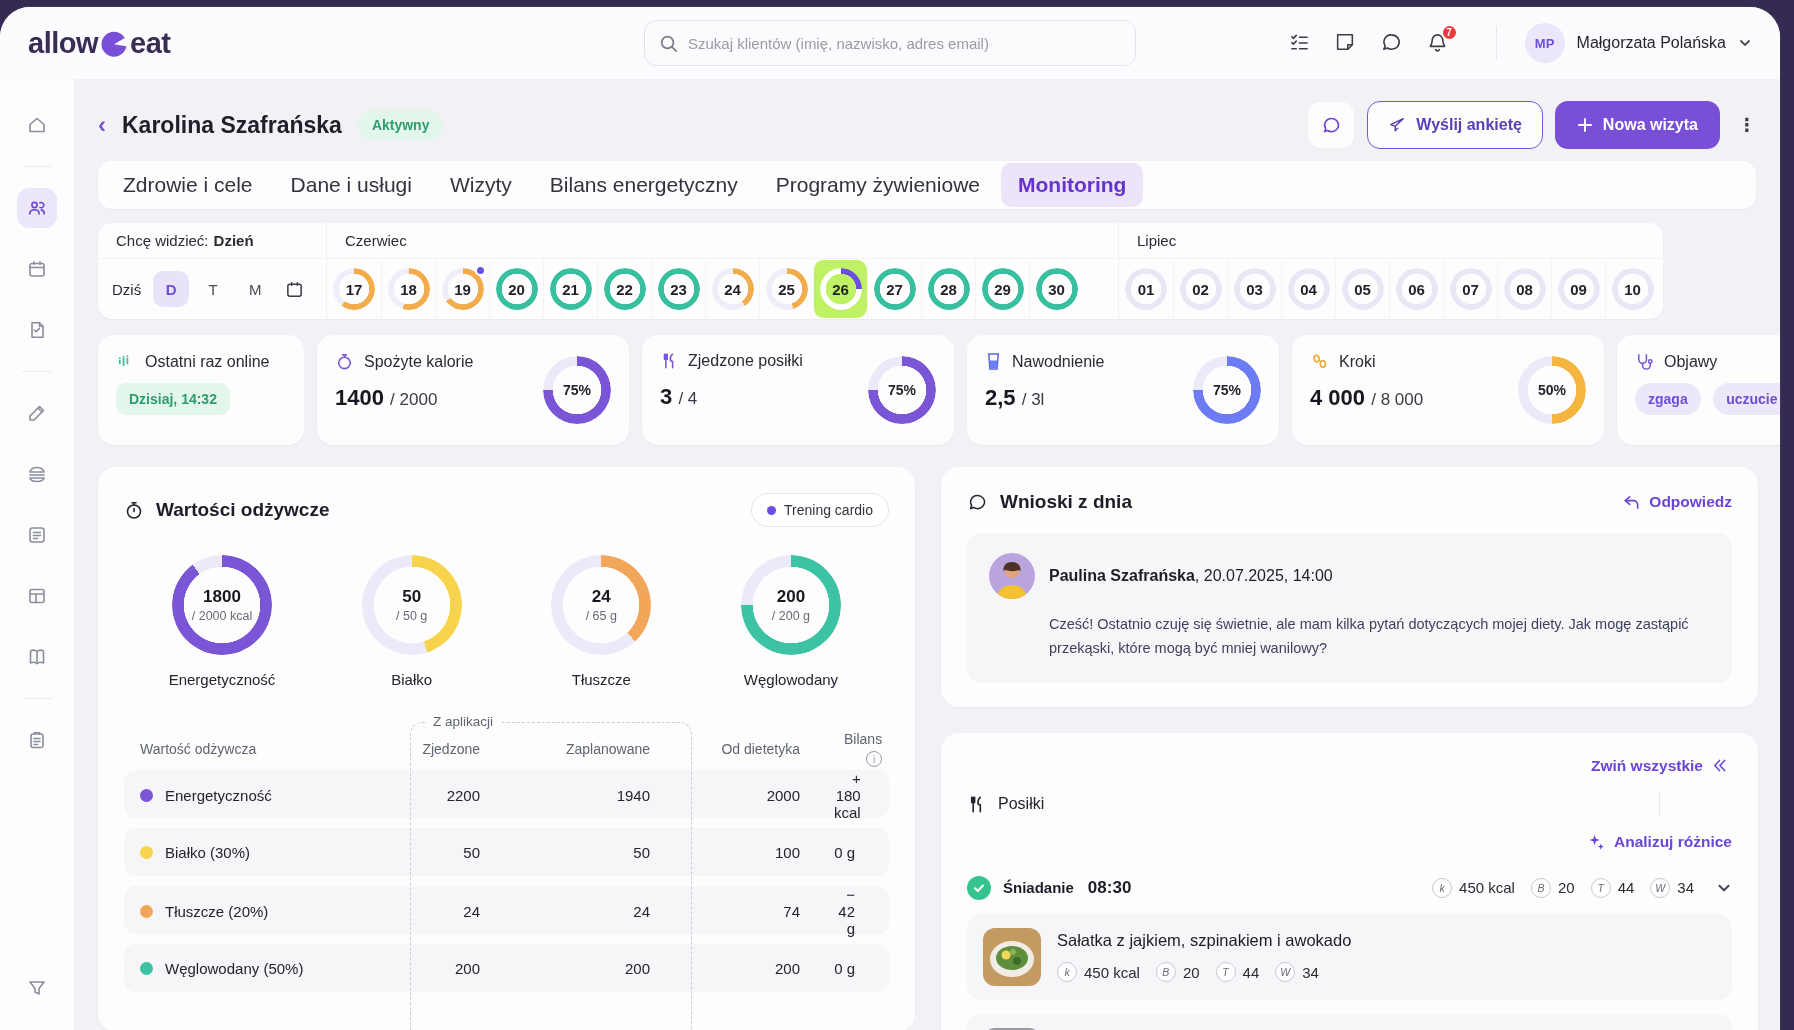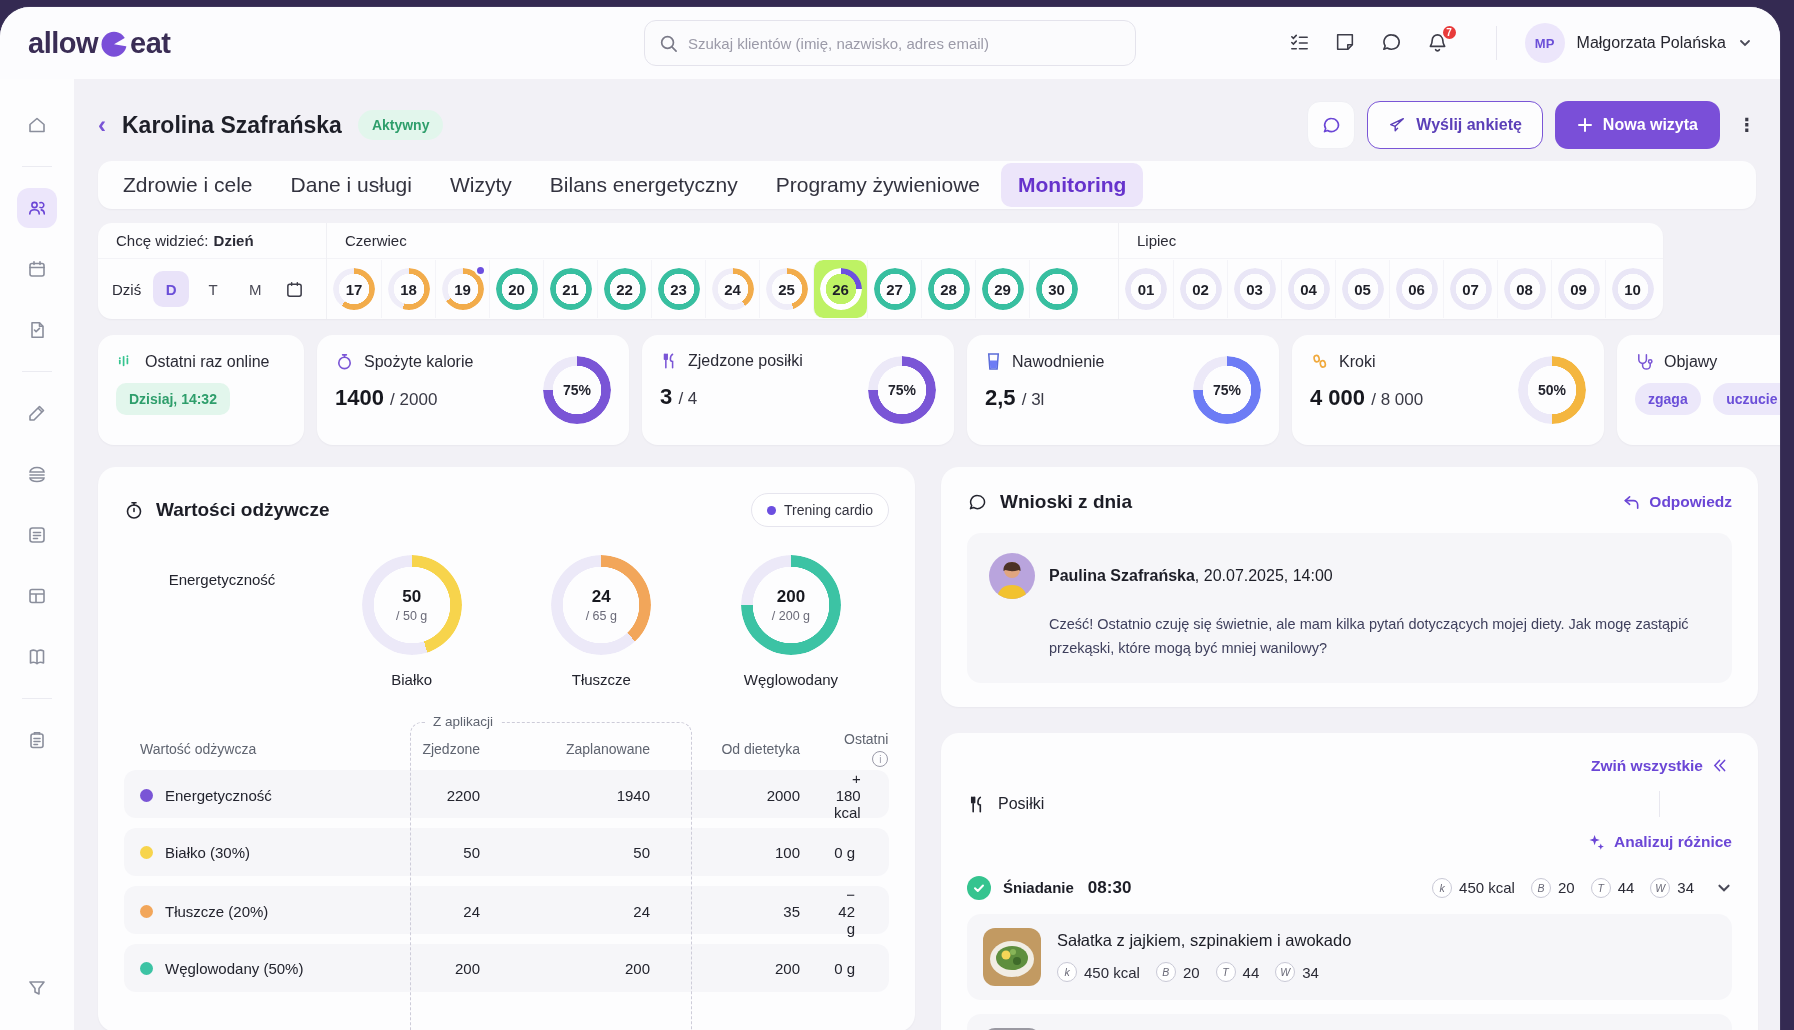--- a/index.html
+++ b/index.html
@@ -638,20 +638,27 @@
             </svg>
           <span class="ptxt">Wartości odżywcze</span>
           <div class="tagpill">
             <span class="dot"></span>
             <span>Trening cardio</span>
           </div>
         </div>
 
         <div class="donuts">
           <div class="ncell">
+            <div class="bigd">
+                <div class="bigring" style="background: conic-gradient(rgb(122, 85, 214) 324deg, rgb(236, 233, 248) 324deg);"></div>
+              <div class="bigc">
+                  <span class="v">1800</span>
+                  <span class="s">/ 2000 kcal</span>
+                </div>
+              </div>
             <div class="nlabel">Energetyczność</div>
           </div>
           <div class="ncell">
             <div class="bigd">
                 <div class="bigring" style="background: conic-gradient(rgb(247, 212, 76) 162deg, rgb(236, 233, 248) 162deg);"></div>
               <div class="bigc">
                   <span class="v">50</span>
                   <span class="s">/ 50 g</span>
                 </div>
               </div>
@@ -681,21 +688,21 @@
 
         <div class="twrap">
           <div class="apbox">
             <span>Z aplikacji</span>
           </div>
           <div class="trow thead">
             <div class="c" style="padding-left:16px;">Wartość odżywcza</div>
             <div class="c num">Zjedzone</div>
             <div class="c num">Zaplanowane</div>
             <div class="c num">Od dietetyka</div>
-            <div class="c num"><span>Ostatni</span><span class="info-i">i</span></div>
+            <div class="c num"><span>Bilans</span><span class="info-i">i</span></div>
           </div>
           <div id="nutri-rows">
               <div class="trow tbody-row">
                 <div class="name">
                   <span class="cdot" style="background: rgb(122, 85, 214);"></span>
                   <span>Energetyczność</span>
                 </div>
                 <div class="num">2200</div>
                 <div class="num">1940</div>
                 <div class="num">2000</div>
@@ -711,21 +718,21 @@
                 <div class="num">100</div>
                 <div class="num">0 g</div>
               </div>
               <div class="trow tbody-row">
                 <div class="name">
                   <span class="cdot" style="background: rgb(242, 166, 90);"></span>
                   <span>Tłuszcze (20%)</span>
                 </div>
                 <div class="num">24</div>
                 <div class="num">24</div>
-                <div class="num">35</div>
+                <div class="num">74</div>
                 <div class="num">− 42 g</div>
               </div>
               <div class="trow tbody-row">
                 <div class="name">
                   <span class="cdot" style="background: rgb(60, 195, 164);"></span>
                   <span>Węglowodany (50%)</span>
                 </div>
                 <div class="num">200</div>
                 <div class="num">200</div>
                 <div class="num">200</div>

